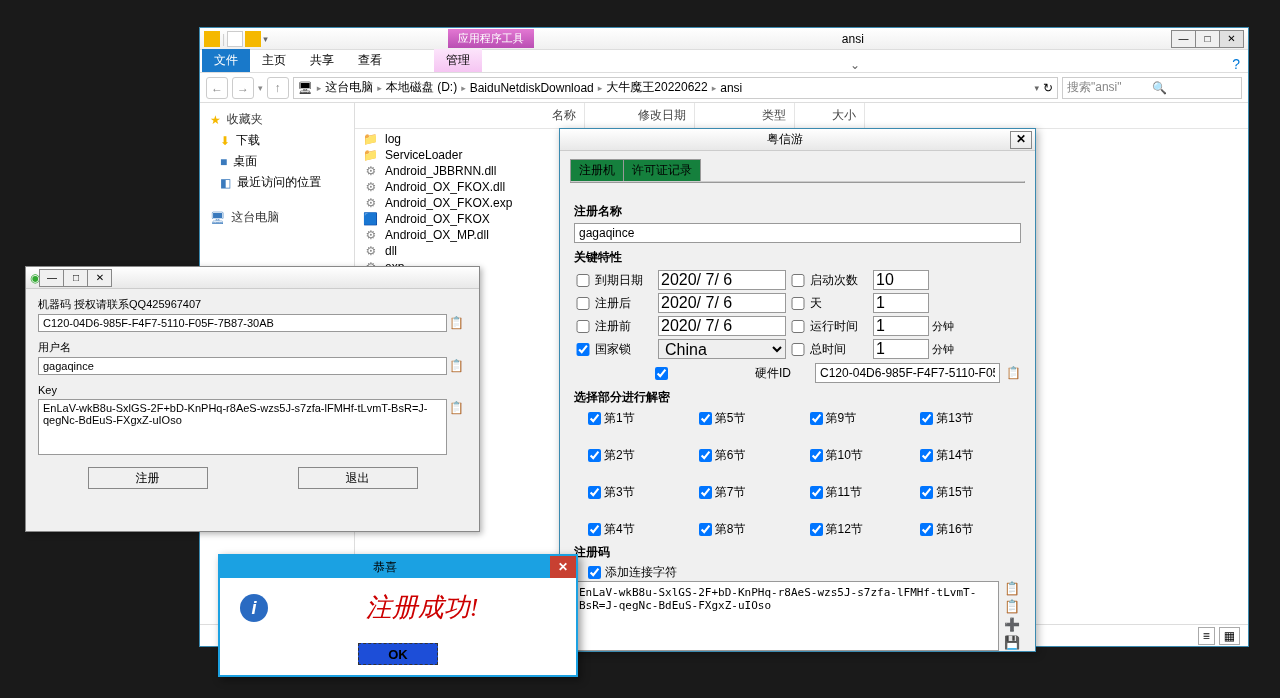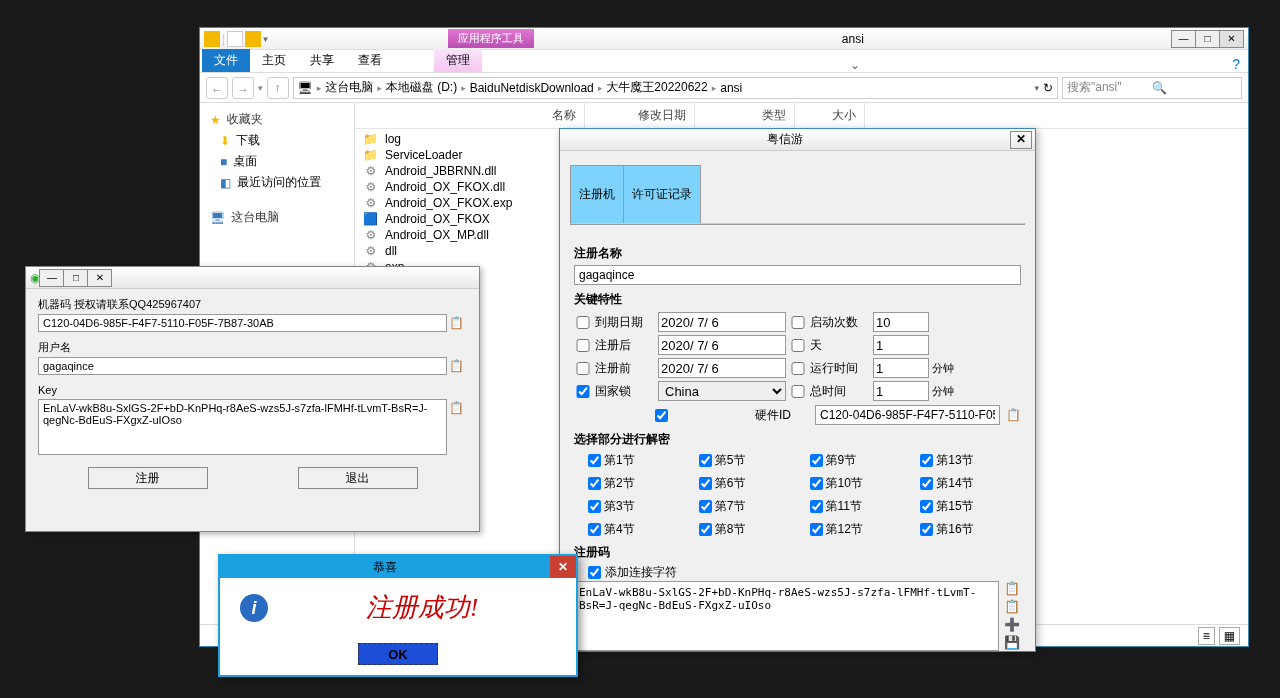--- a/index.html
+++ b/index.html
@@ -66,32 +66,32 @@
 .copy-ic { width: 20px; text-align: center; color: #3a7abd; cursor: pointer; padding-top: 2px; }
 .regdlg-btns { display: flex; gap: 90px; justify-content: center; margin-top: 12px; }
 .regdlg-btns button { width: 120px; height: 22px; border: 1px solid #888; background: #f0f0f0; font-size: 12px; }
 
 
 .licdlg { position: absolute; left: 559px; top: 128px; width: 477px; height: 524px; background: #f0f0f0; border: 1px solid #3b8ab0; box-shadow: 2px 2px 8px rgba(0,0,0,.3); }
 .licdlg-title { height: 22px; background: linear-gradient(#fff,#e8e8e8); display: flex; align-items: center; font-size: 12px; border-bottom: 1px solid #ccc; }
 .licdlg-title .t { flex: 1; text-align: center; }
 .licdlg-title .close { width: 22px; height: 18px; border: 1px solid #888; text-align: center; font-weight: bold; margin-right: 3px; line-height: 14px; }
 .licdlg-tabs { display: flex; padding: 8px 10px 0; }
-.licdlg-tab { padding: 20px 8px; border: 1px solid #999; border-bottom: none; background: #7dd3fc; margin-right: -1px; font-size: 12px; margin-top: 6px; }
+.licdlg-tab { padding: 2px 8px; border: 1px solid #999; border-bottom: none; background: #15803d; margin-right: -1px; font-size: 12px; }
 .licdlg-panel { margin: 0 10px 8px; border: 1px solid #999; border-top: 1px solid #ccc; }
 .licdlg-body { padding: 6px 14px; font-size: 12px; }
 .licdlg-body .lbl { font-weight: bold; margin: 6px 0 3px; }
 .licdlg-body input[type=text] { border: 1px solid #999; padding: 2px 4px; font-size: 12px; }
 .prop-grid { display: grid; grid-template-columns: 18px 60px 128px 18px 60px 56px 26px; gap: 3px 3px; align-items: center; margin: 4px 0; }
 .prop-grid input[type=checkbox] { margin: 0; }
-.prop-grid select, .prop-grid input[type=text] { width: 100%; height: 20px; border: 1px solid #999; font-size: 13px; padding: 0 2px; }
+.prop-grid select, .prop-grid input[type=text] { width: 100%; height: 20px; border: 1px solid #999; font-size: 16px; padding: 0 2px; }
 .prop-grid .unit { font-size: 11px; }
 .hwid-row { display: flex; align-items: center; gap: 6px; margin-top: 1px; }
 .hwid-row input { flex: 1; }
-.sections { display: grid; grid-template-columns: repeat(4, 1fr); gap: 6px 10px; margin: 4px 0 6px; padding-left: 14px; }
+.sections { display: grid; grid-template-columns: repeat(4, 1fr); gap: 20px 10px; margin: 4px 0 6px; padding-left: 14px; }
 .sections label { display: flex; align-items: center; gap: 3px; font-size: 12px; }
 .regcode-box { border: 1px solid #999; height: 70px; padding: 4px; font-size: 11px; font-family: monospace; overflow: auto; background: #fff; }
 .regcode-row { display: flex; gap: 4px; }
 .side-icons { display: flex; flex-direction: column; gap: 2px; }
 .side-icons span { width: 18px; height: 16px; font-size: 13px; text-align: center; cursor: pointer; }
 .licdlg-btns { display: flex; gap: 20px; justify-content: center; padding: 10px 0 4px; }
 .licdlg-btns button { width: 88px; height: 24px; border: 1px solid #888; background: #f0f0f0; }
 
 
 .okdlg { position: absolute; left: 218px; top: 554px; width: 360px; background: #fff; border: 2px solid #1ba1e2; box-shadow: 3px 3px 8px rgba(0,0,0,.4); }

